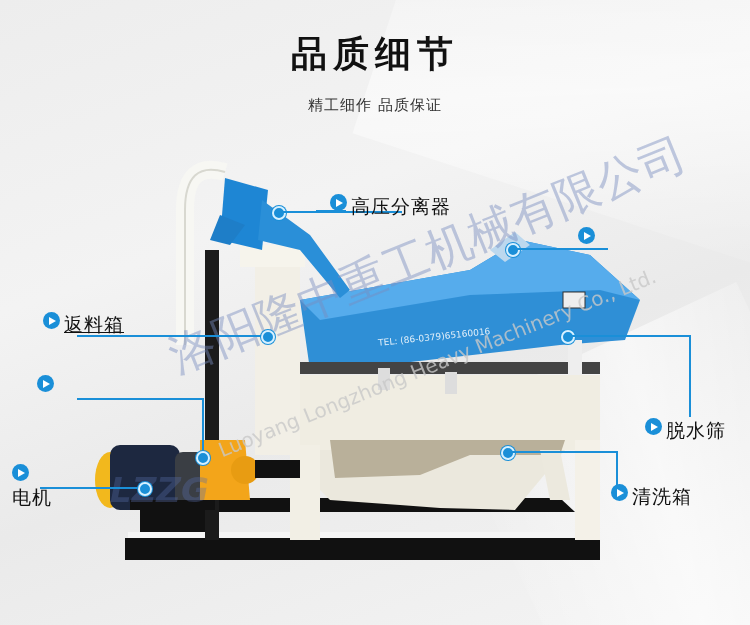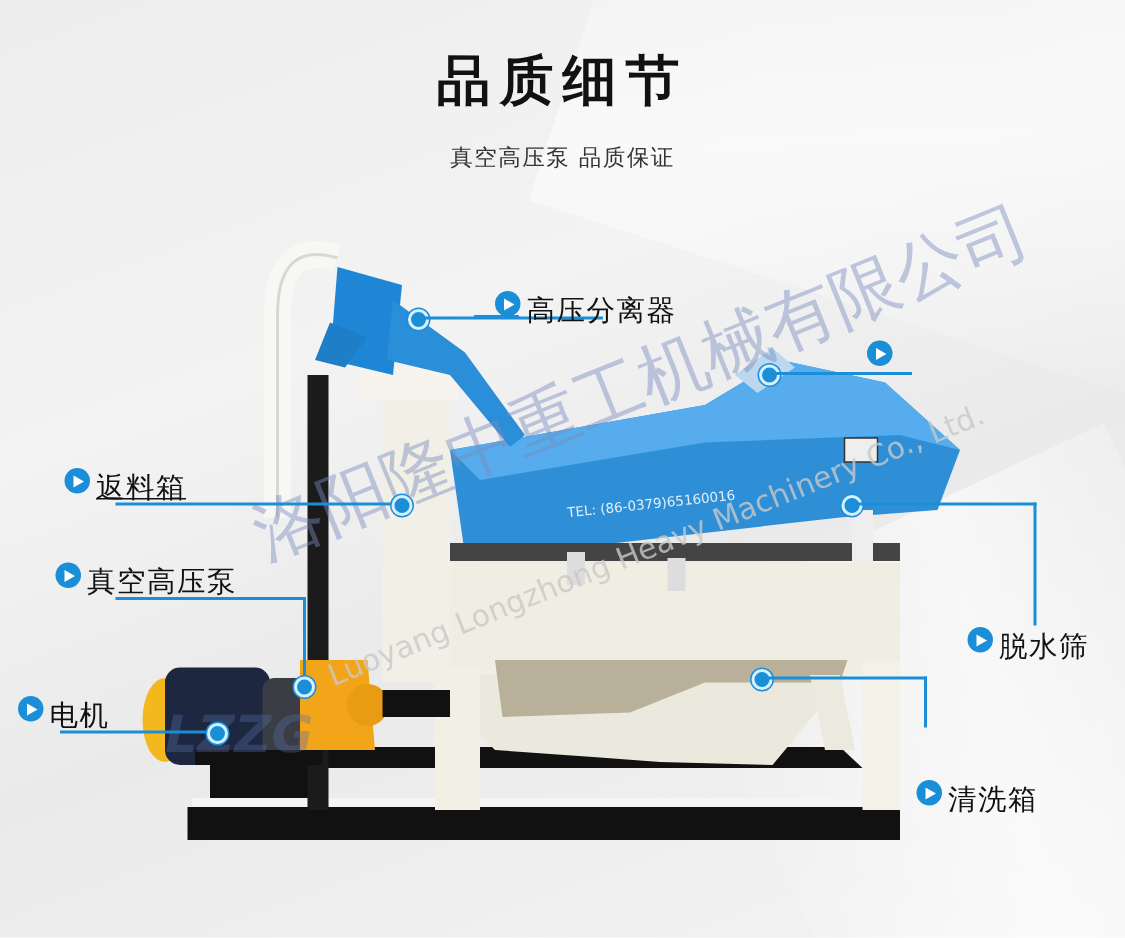--- a/index.html
+++ b/index.html
@@ -25,21 +25,21 @@
   svg{position:absolute;left:0;top:0;}
   .wm{position:absolute;color:rgba(120,140,190,0.45);white-space:nowrap;}
 </style>
 </head>
 <body>
 
 <div class="sheen"></div>
 <div class="sheen2"></div>
 
 <div class="title">品质细节</div>
-<div class="subtitle">真空高压泵 品质保证</div>
+<div class="subtitle">精工细作 品质保证</div>
 
 <svg width="750" height="625" viewBox="0 0 750 625">
 
   <g>
     <rect x="125" y="538" width="475" height="22" fill="#111"></rect>
     <rect x="140" y="505" width="75" height="35" fill="#111"></rect>
     <polygon points="200,498 560,498 575,512 215,512" fill="#111"></polygon>
     <rect x="128" y="532" width="470" height="6" fill="#f5f5f5"></rect>
   </g>
 
@@ -107,40 +107,39 @@
 
 <div class="label" style="left:43px;top:312px;text-decoration:underline;">
   <span class="play"></span>
   <span>返料箱</span>
 </div>
 <div class="line" style="left:77px;top:335px;width:185px;height:2px;"></div>
 <div class="dot" style="left:261px;top:330px;"></div>
 
 <div class="label" style="left:37px;top:375px;">
   <span class="play"></span>
-  <span>真空高压泵</span>
 </div>
 <div class="line" style="left:77px;top:398px;width:127px;height:2px;"></div>
 <div class="line" style="left:202px;top:398px;width:2px;height:55px;"></div>
 <div class="dot" style="left:196px;top:451px;"></div>
 
-<div class="label" style="left:12px;top:464px;">
+<div class="label" style="left:12px;top:464px;flex-direction:column;">
   <span class="play"></span>
   <span>电机</span>
 </div>
 <div class="line" style="left:40px;top:487px;width:100px;height:2px;"></div>
 <div class="dot" style="left:138px;top:482px;"></div>
 
 <div class="dot" style="left:561px;top:330px;"></div>
 <div class="line" style="left:571px;top:335px;width:120px;height:2px;"></div>
 <div class="line" style="left:689px;top:335px;width:2px;height:82px;"></div>
 <div class="label" style="left:645px;top:418px;font-family:Liberation Serif, serif;">
   <span class="play"></span>
   <span>脱水筛</span>
 </div>
 
 <div class="dot" style="left:501px;top:446px;"></div>
 <div class="line" style="left:511px;top:451px;width:107px;height:2px;"></div>
 <div class="line" style="left:616px;top:451px;width:2px;height:34px;"></div>
-<div class="label" style="left:611px;top:520px;">
+<div class="label" style="left:611px;top:484px;">
   <span class="play"></span>
   <span>清洗箱</span>
 </div>
 
 </body></html>

